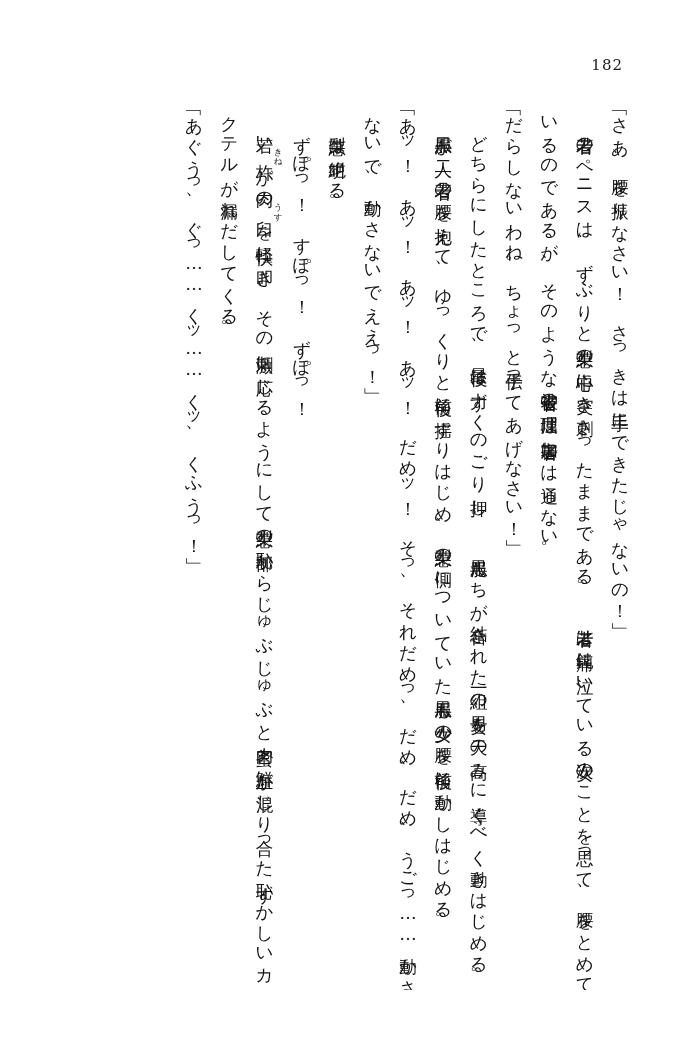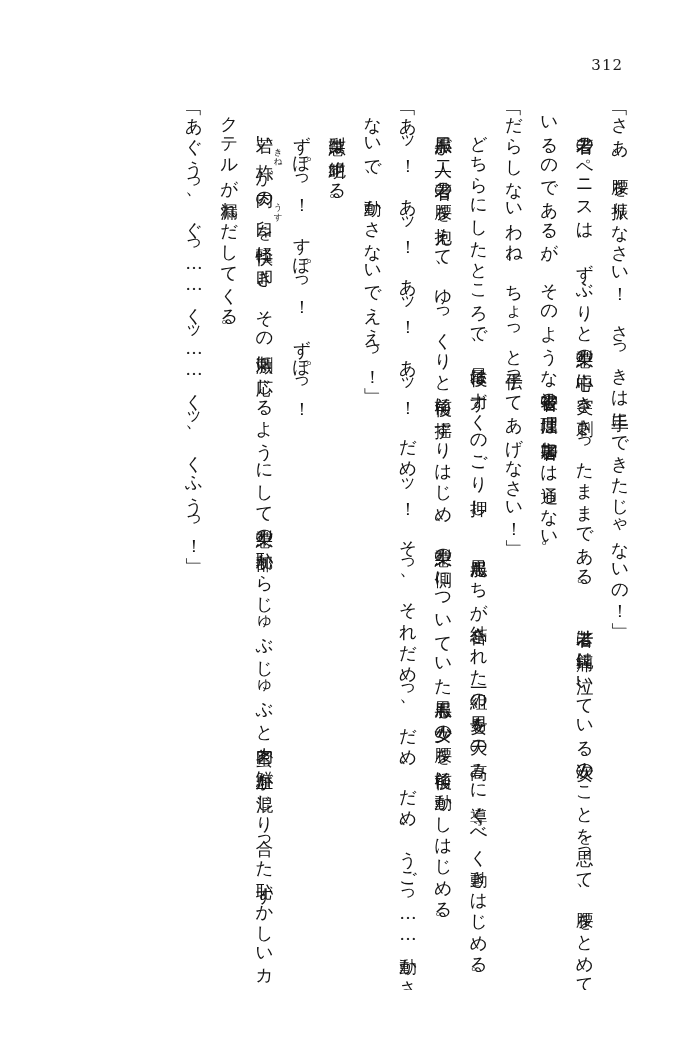--- a/index.html
+++ b/index.html
@@ -67,21 +67,21 @@
     letter-spacing: 0px;
     line-height: 1;
     color: #222;
   }
 </style>
 </head>
 <body>
 
 <div class="page">
 
-  <div class="page-number">312</div>
+  <div class="page-number">182</div>
 
   <div class="body-text">
     <p>「さあ、腰を振りなさい！　さっきは上手にできたじゃないの！」</p>
     <p>　若者のペニスは、ずぶりと梨恵の中心に突き刺さったままである。　若者は鈍痛に泣いている次女のことを思って、腰をとめているのであるが、そのような被害者の理屈は加害者には通らない。</p>
     <p>「だらしないわね。ちょっと手伝ってあげなさい！」</p>
     <p>　どちらにしたところで、最後は力ずくのごり押し。　黒服たちが結合された一組の男女を天の高みに導くべく動きはじめる。</p>
     <p>　黒服が二人、若者の腰を抱えて、ゆっくりと前後に揺すりはじめ、梨恵の側についていた黒服も少女の腰を前後に動かしはじめる。</p>
     <p>「あッ！　あッ！　あッ！　あッ！　だめッ！　そっ、それだめっ、だめ、だめ、うごっ……動かさないで、動かさないでええっ！」</p>
     <p>　梨恵は絶叫する。</p>
     <p>　ずぽっ！　すぽっ！　ずぽっ！</p>

